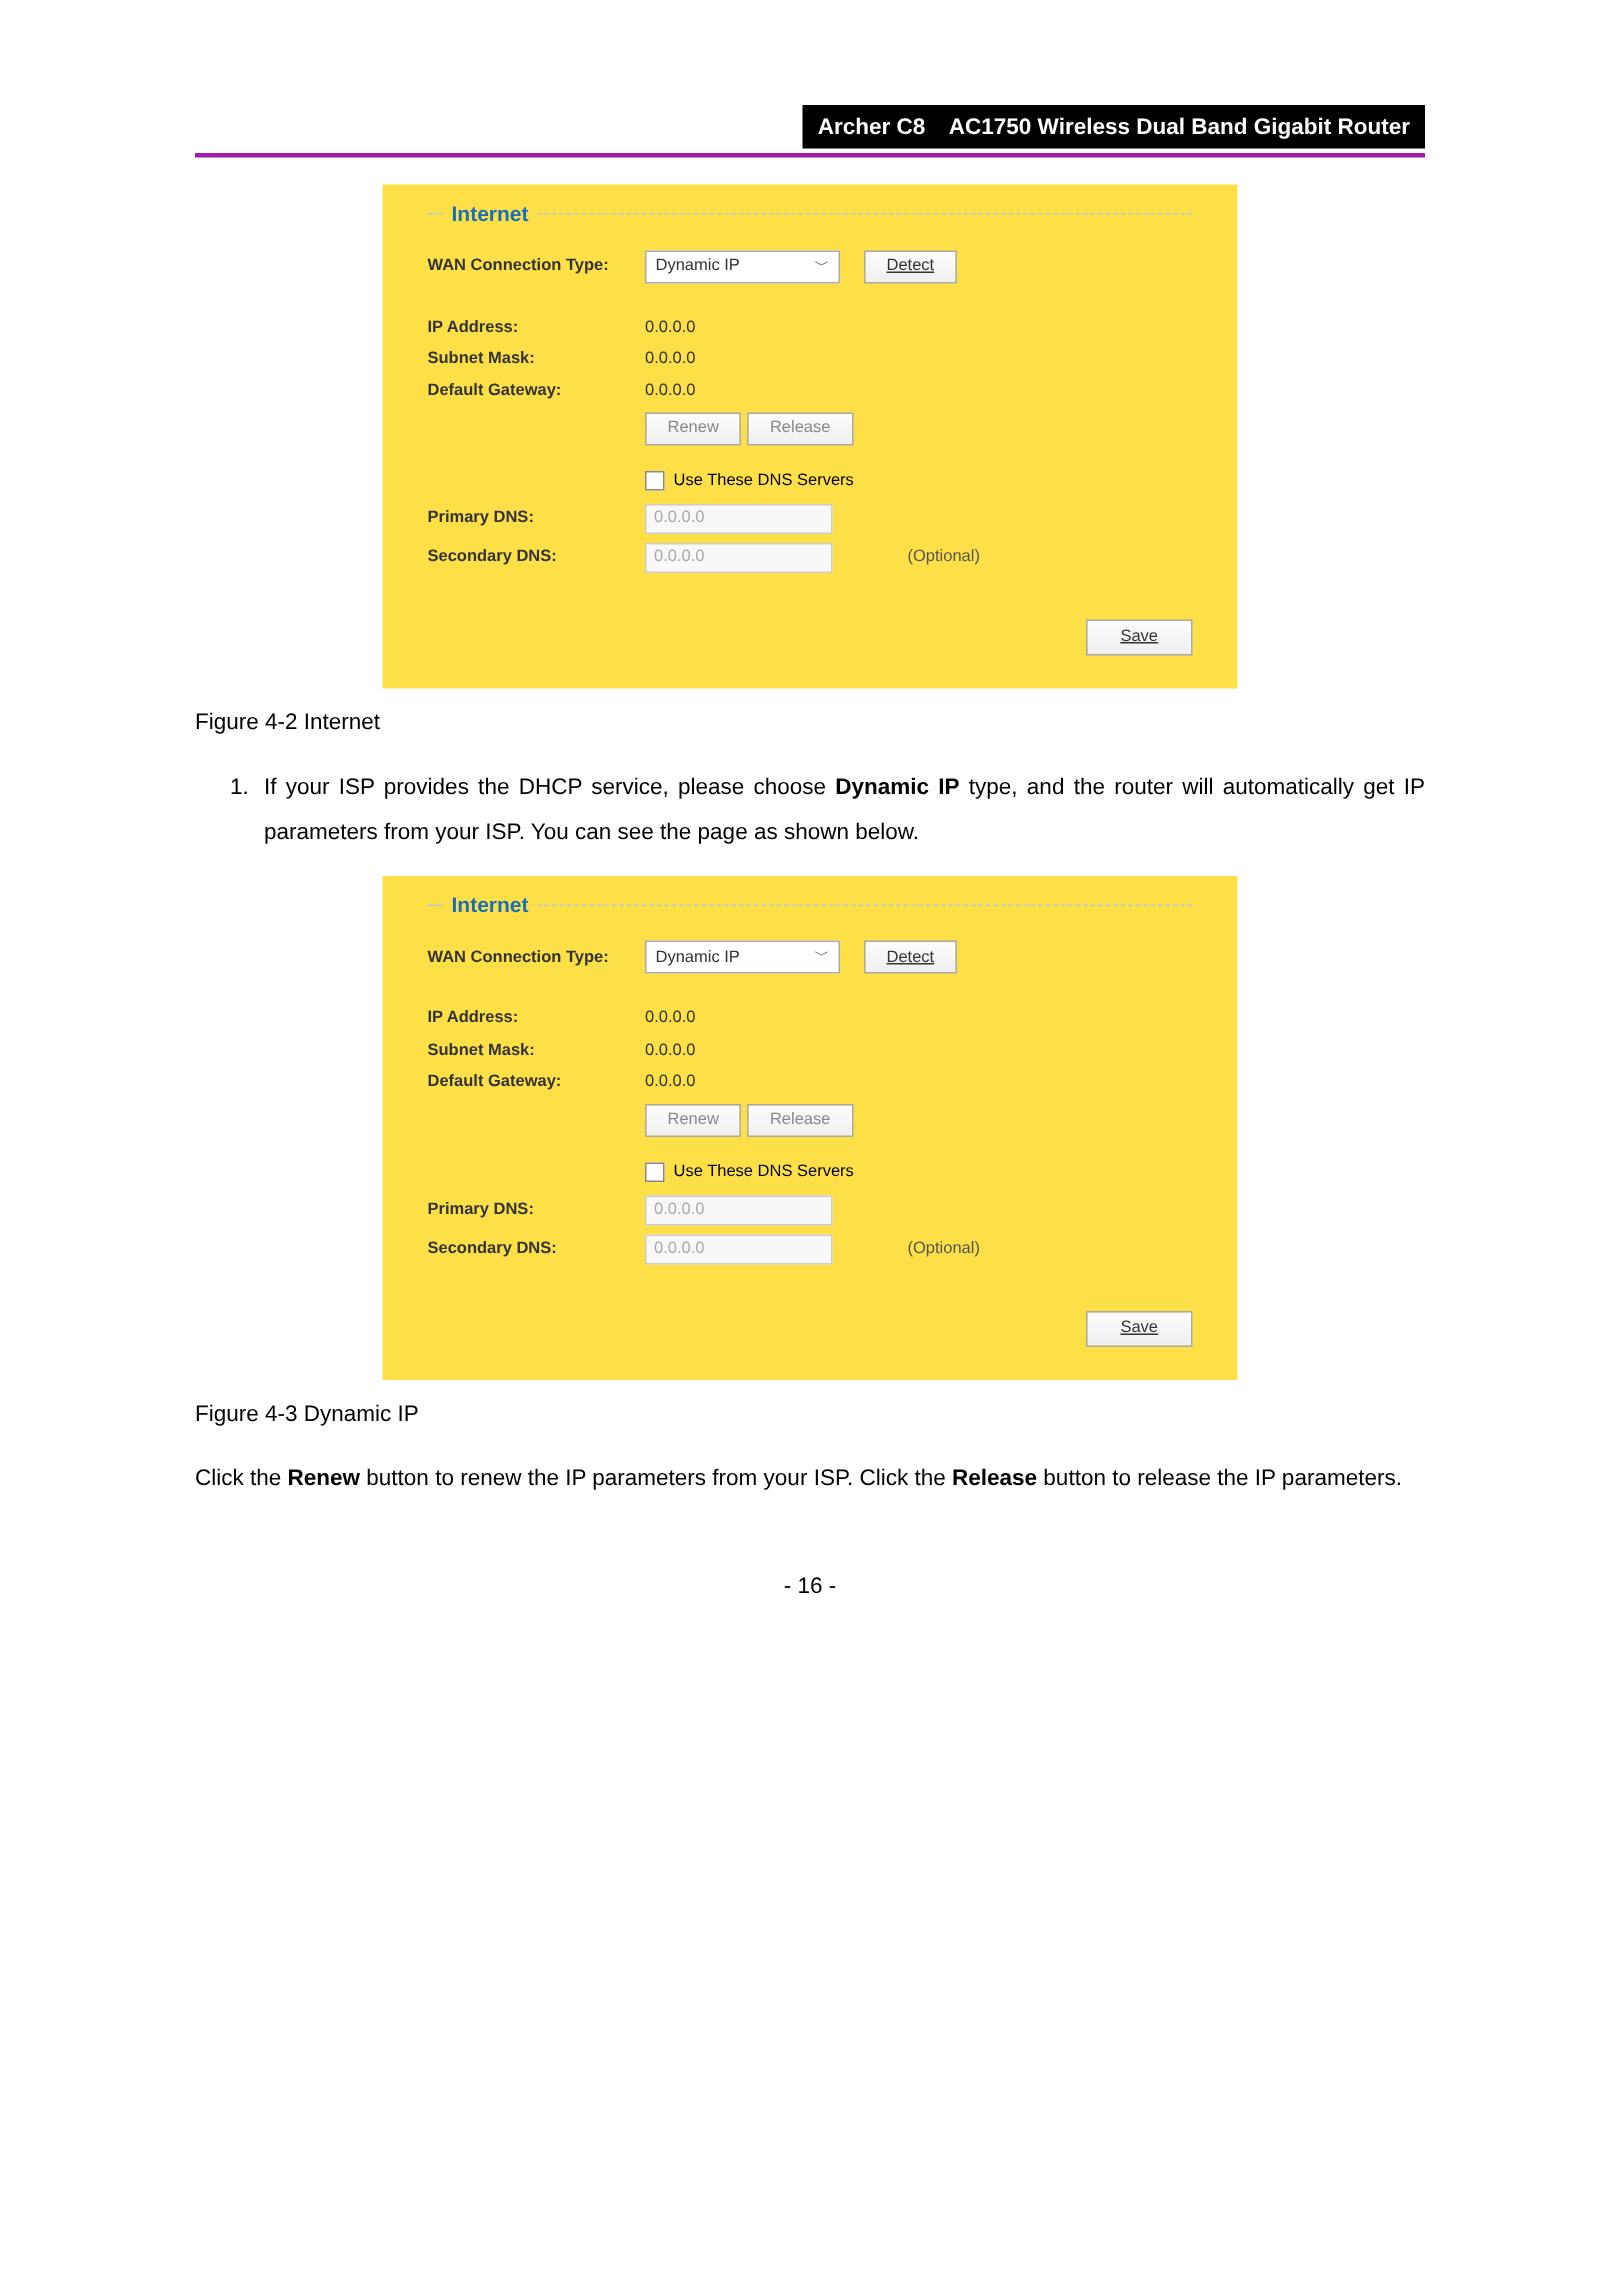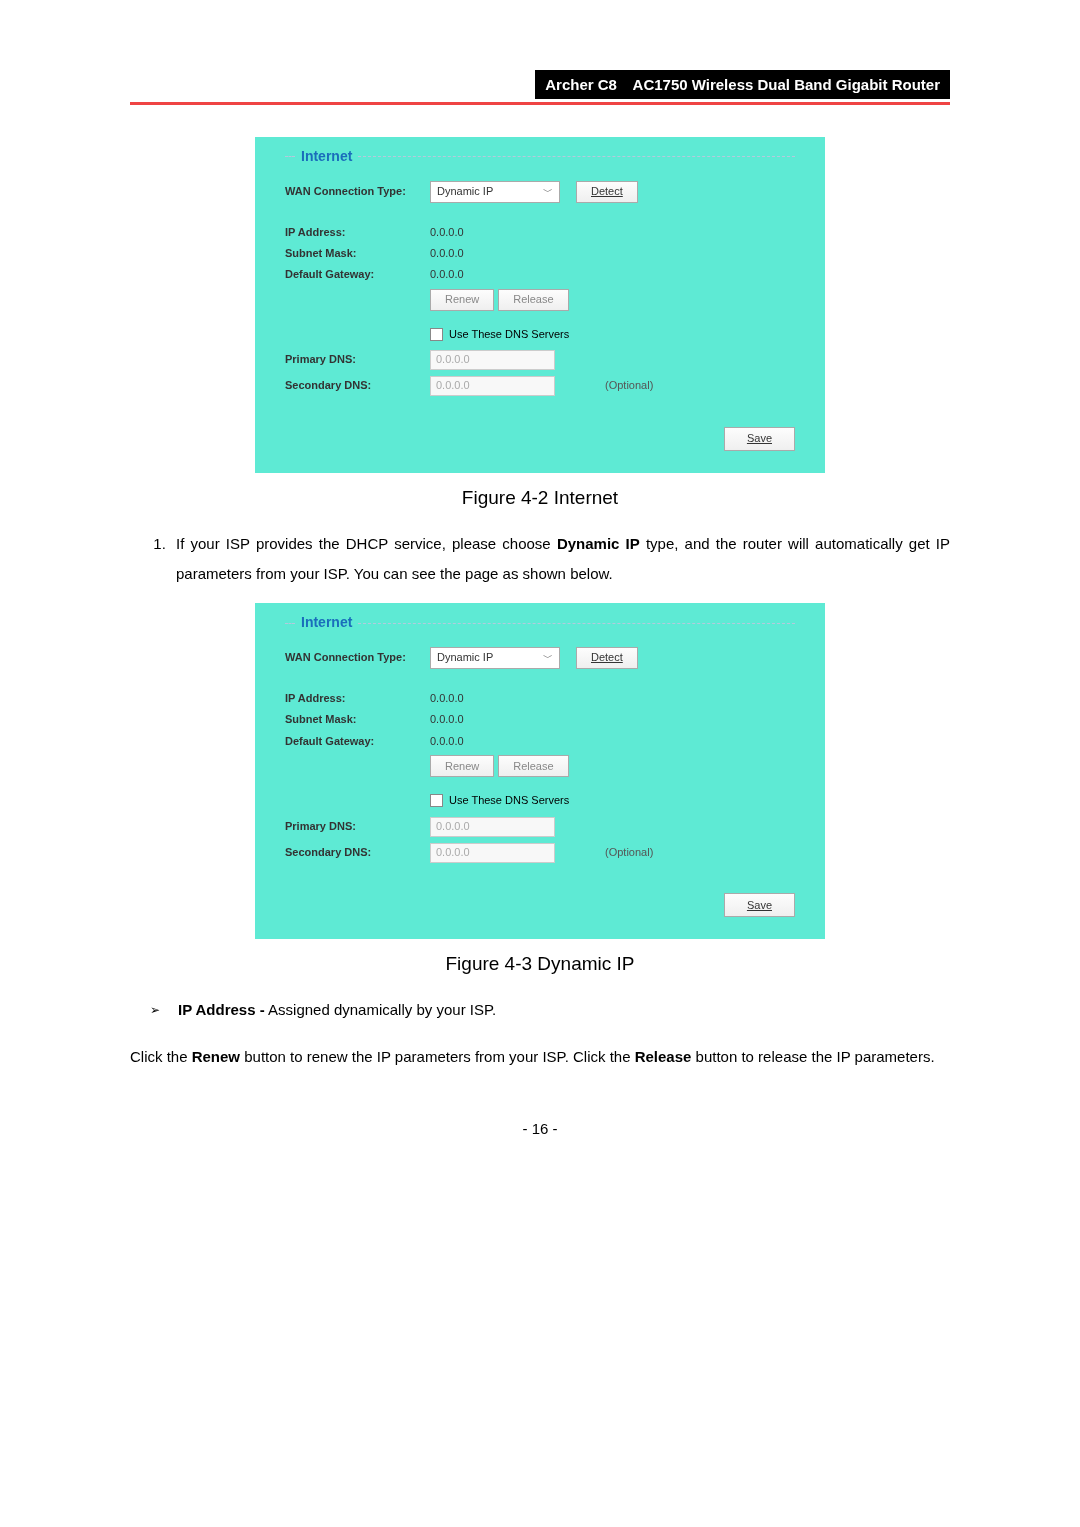--- a/index.html
+++ b/index.html
@@ -8,40 +8,40 @@
     font-family: Arial, sans-serif;
     margin: 0;
     background: #fff;
     width: 1080px;
     padding: 70px 130px 40px 130px;
     color: #000;
     font-size: 15px;
     line-height: 1.4;
   }
   .header-bar {
-    border-bottom: 3px solid #ef4444;
+    border-bottom: 3px solid #a21caf;
     padding-bottom: 3px;
     text-align: right;
-    margin-bottom: 32px;
+    margin-bottom: 18px;
   }
   .header-box {
     display: inline-block;
     background: #000;
     color: #fff;
     font-weight: bold;
     padding: 4px 10px;
     font-size: 15px;
   }
   .header-model {
     margin-right: 12px;
   }
   .panel {
     margin: 0 auto 12px auto;
     position: relative;
-    background: #5eead4;
+    background: #fde047;
     padding: 18px 30px 22px 30px;
     width: 570px;
     font-family: Verdana, Arial, sans-serif;
   }
   .panel .legend-row {
     display:flex;
     align-items:center;
     margin: -8px 0 14px 0;
   }
   .panel .legend-dots-left {
@@ -141,22 +141,21 @@
     border:1px solid #aaa;
     background:linear-gradient(#fdfdfd,#efefef);
     height:24px;
     padding: 0 22px;
     font-size:11px;
     color:#333;
     cursor:pointer;
     text-decoration:underline;
   }
   .fig-caption {
-    text-align:center;
-    font-size:19px;
+    font-size:15px;
     margin: 6px 0 18px 0;
   }
   .body-p {
     text-align: justify;
     margin: 10px 0 18px 0;
     line-height: 2;
   }
   ol.main-ol {
     margin: 0 0 14px 10px;
     padding: 0 0 0 30px;
@@ -342,20 +341,19 @@
   <div class="save-row">
     <div class="save-btn">
         <span>Save</span>
       </div>
   </div>
 </div>
 
 <div class="fig-caption">Figure 4-3 Dynamic IP</div>
 
 <ul class="def-list">
-  <li><b>IP Address -</b><span> Assigned dynamically by your ISP.</span></li>
 </ul>
 
 <p class="body-p">
   <span>Click the </span><b>Renew</b><span> button to renew the IP parameters from your ISP. Click the </span><b>Release</b><span> button to release the IP parameters.</span>
 </p>
 
 <div class="page-num">- 16 -</div>
 
 </body></html>

